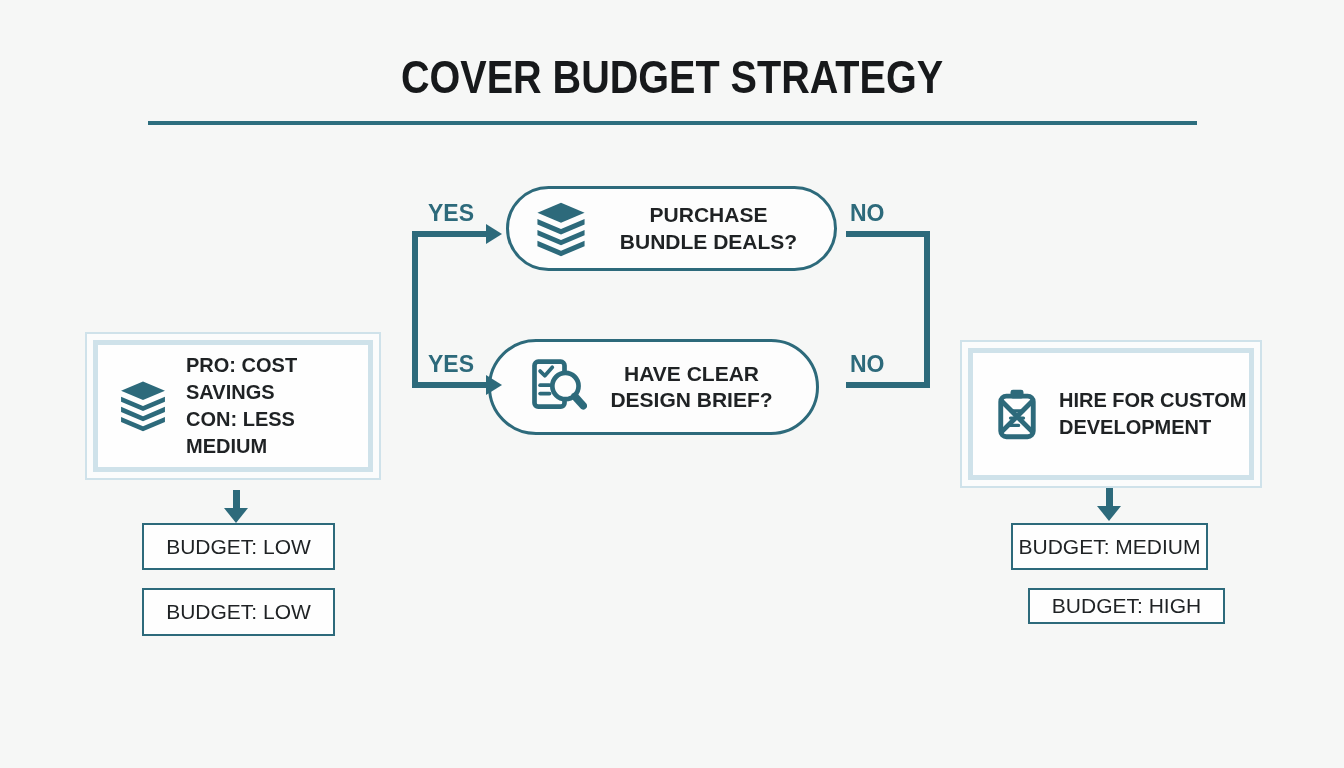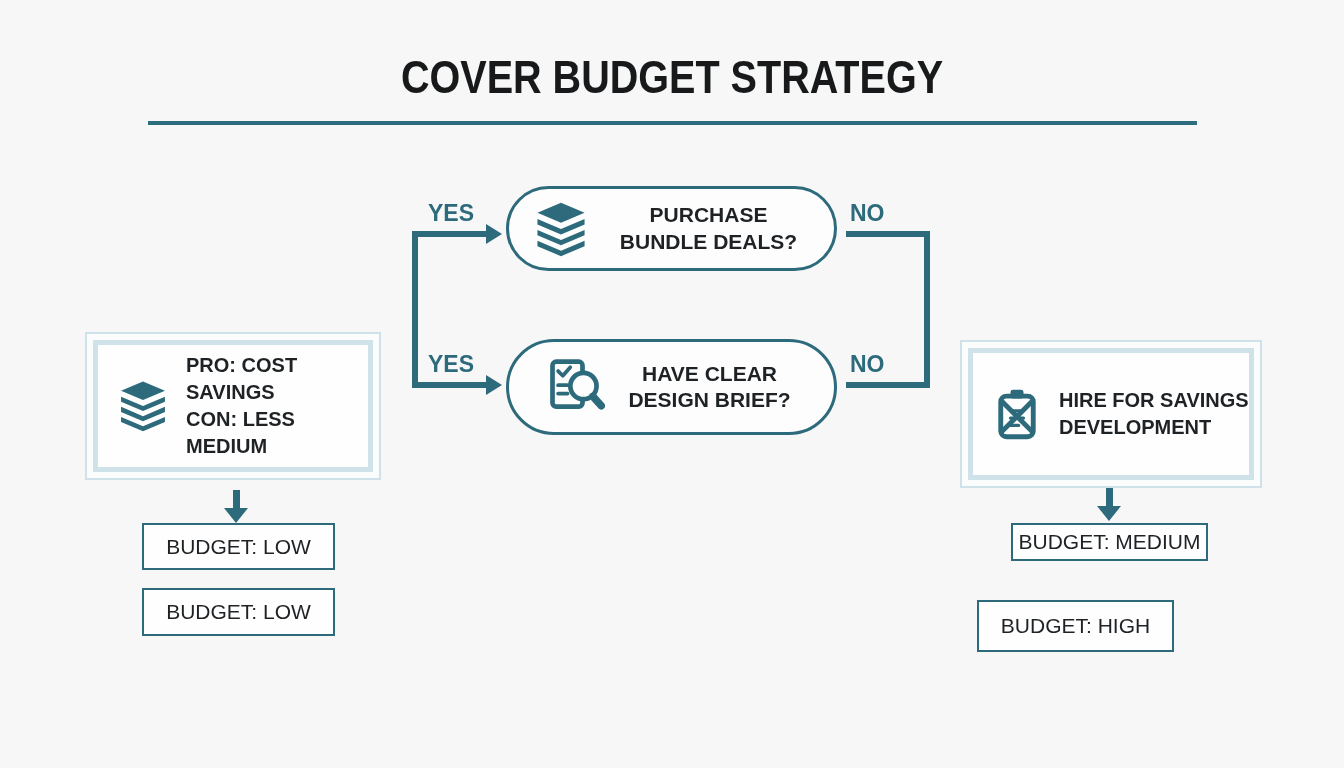--- a/index.html
+++ b/index.html
@@ -81,21 +81,21 @@
       <g fill="#2d6a7b">
         <path d="M32 3 L58 14 L32 25 L6 14 Z"></path>
         <path d="M6 21 L32 32 L58 21 L58 27 L32 38 L6 27 Z"></path>
         <path d="M6 33 L32 44 L58 33 L58 39 L32 50 L6 39 Z"></path>
         <path d="M6 45 L32 56 L58 45 L58 51 L32 62 L6 51 Z"></path>
       </g>
     </svg>
     <div class="pill-label" style="width:205px;">PURCHASE BUNDLE DEALS?</div>
   </div>
 
-  <div class="pill" style="left:506px;top:339px;height:96px;">
+  <div class="pill" style="left:488px;top:339px;height:96px;">
     <svg class="icon" width="60" height="60" viewBox="0 0 64 64">
       <g fill="none" stroke="#2d6a7b" stroke-width="5" stroke-linecap="round" stroke-linejoin="round">
         <rect x="8" y="5" width="32" height="48" rx="4"></rect>
         <path d="M14 15 l5 5 l8 -9" stroke-width="4"></path>
         <path d="M14 30 h10" stroke-width="4"></path>
         <path d="M14 39 h10" stroke-width="4"></path>
         <circle cx="41" cy="31" r="14" fill="#fdfdfd"></circle>
         <path d="M51 42 l9 10" stroke-width="8"></path>
       </g>
     </svg>
@@ -137,28 +137,28 @@
   <div class="side-box" style="left:960px;top:340px;width:302px;height:148px;">
     <div class="side-box-inner">
       <svg class="icon" width="52" height="56" viewBox="0 0 64 68">
         <g stroke="#2d6a7b" fill="none" stroke-linecap="round" stroke-linejoin="round">
           <rect x="12" y="12" width="40" height="50" rx="7" stroke-width="6"></rect>
           <rect x="24" y="4" width="16" height="11" rx="3" fill="#2d6a7b" stroke="none"></rect>
           <path d="M24 30 h16 M24 39 h16 M24 48 h10" stroke-width="4"></path>
           <path d="M13 18 L51 56 M51 18 L13 56" stroke-width="6"></path>
         </g>
       </svg>
-      <div class="side-box-text" style="width:210px;">HIRE FOR SAVINGS DEVELOPMENT</div>
+      <div class="side-box-text" style="width:210px;">HIRE FOR CUSTOM DEVELOPMENT</div>
     </div>
   </div>
 
   <div class="vline" style="left:233px;top:490px;width:7px;height:20px;"></div>
   <div class="arrowhead-down" style="left:224px;top:508px;"></div>
 
   <div class="vline" style="left:1106px;top:488px;width:7px;height:20px;"></div>
   <div class="arrowhead-down" style="left:1097px;top:506px;"></div>
 
   <div class="outcome-box" style="left:142px;top:523px;width:193px;height:47px;">BUDGET: LOW</div>
   <div class="outcome-box" style="left:142px;top:588px;width:193px;height:48px;">BUDGET: LOW</div>
-  <div class="outcome-box" style="left:1011px;top:523px;width:197px;height:38px;">BUDGET: MEDIUM</div>
-  <div class="outcome-box" style="left:977px;top:588px;width:197px;height:52px;margin-top:12px;">BUDGET: HIGH</div>
+  <div class="outcome-box" style="left:1011px;top:523px;width:197px;height:47px;">BUDGET: MEDIUM</div>
+  <div class="outcome-box" style="left:1028px;top:588px;width:197px;height:36px;">BUDGET: HIGH</div>
 
 </div>
 
 </body></html>

